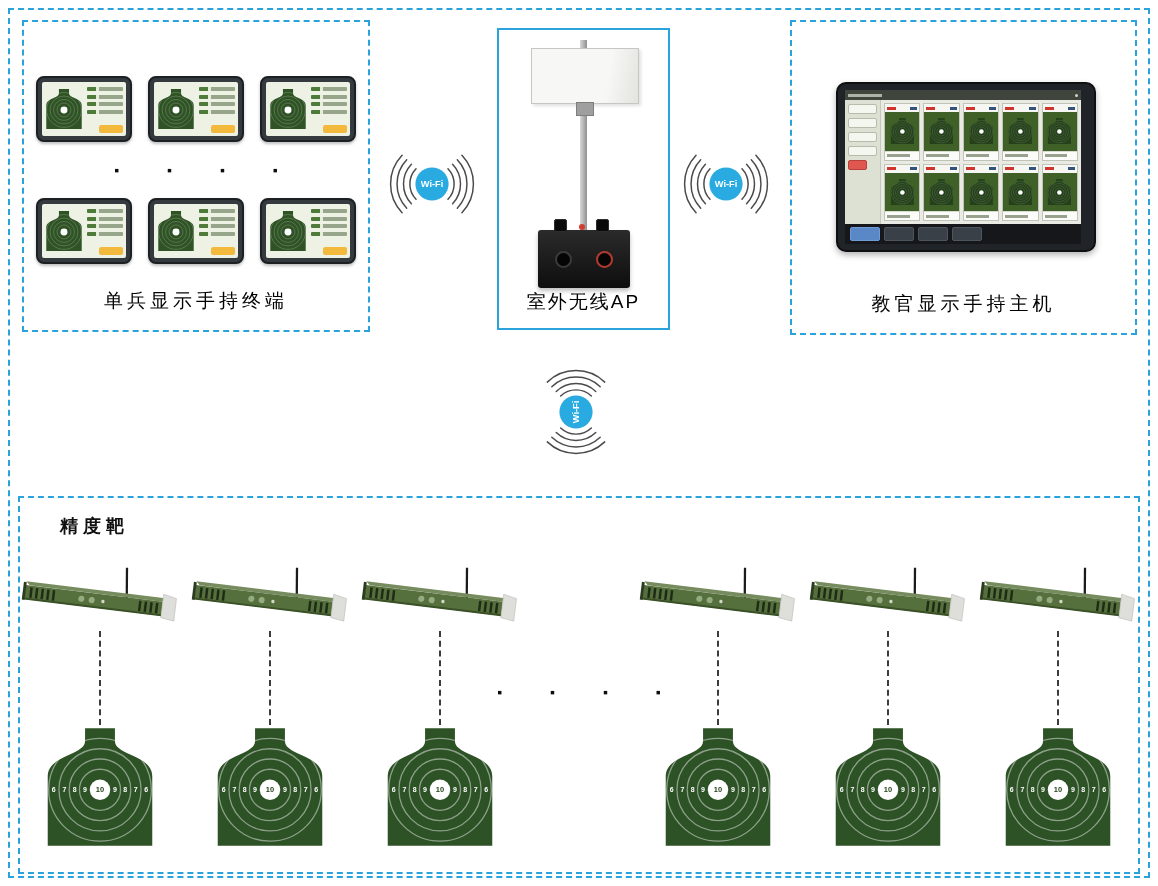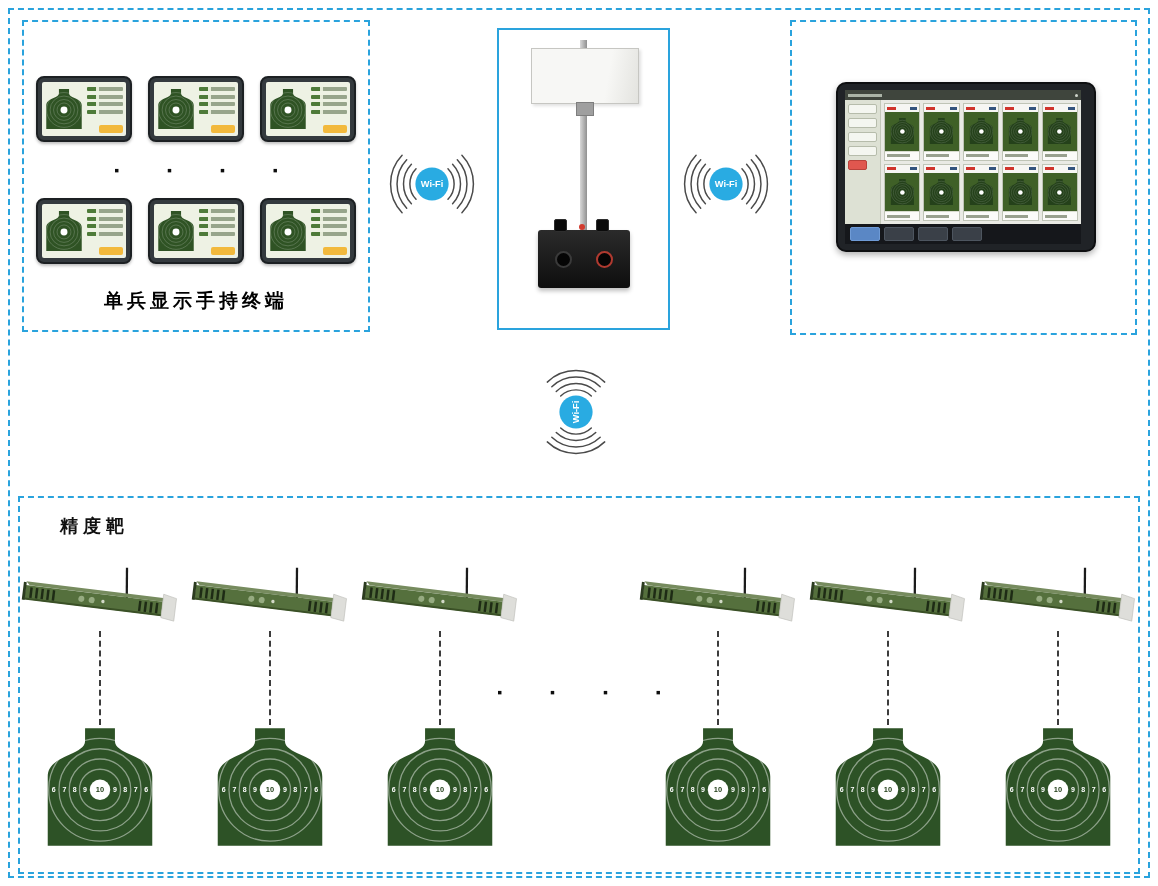--- a/index.html
+++ b/index.html
@@ -8,21 +8,21 @@
     --sil-green:#2d5226;
   }
   html,body{margin:0;padding:0;background:#fff;}
   body{font-family:"Liberation Sans",sans-serif;}
   .canvas{position:relative;width:1158px;height:886px;background:#fff;overflow:hidden;}
   .outer-border{position:absolute;inset:8px;border:2px dashed var(--blue);pointer-events:none;}
 
   .box{position:absolute;border:2px dashed var(--blue);background:#fff;box-sizing:border-box;}
   .box.solid{border-style:solid;border-width:2.5px;}
   .box-label{position:absolute;bottom:16px;left:0;width:100%;text-align:center;font-size:19px;
-             font-weight:700;letter-spacing:4px;color:#000;}
+             font-weight:400;letter-spacing:4px;color:#000;}
   .box-label.ap{letter-spacing:2px;bottom:13px;}
 
   
   #terminals-box{left:22px;top:20px;width:348px;height:312px;}
   .terminal-rows{position:absolute;top:54px;left:0;right:0;display:flex;flex-direction:column;align-items:center;}
   .tablet-row{display:flex;gap:16px;}
   .dots{text-align:center;font-size:14px;font-weight:bold;color:#0d0d0d;letter-spacing:22px;padding-left:22px;}
   .terminal-rows .dots{height:56px;line-height:56px;}
 
   .mini-tablet{width:96px;height:66px;background:#343a3e;border:2px solid #1c2023;border-radius:8px;
@@ -242,20 +242,21 @@
     <div class="ap-pole"></div>
     <div class="ap-panel"></div>
     <div class="ap-mount"></div>
     <div class="ap-base">
       <span class="conn c1"></span>
       <span class="conn c2"></span>
       <span class="red-dot"></span>
       <span class="port p1"></span>
       <span class="port p2"></span>
     </div>
+    <div class="box-label ap">室外无线AP</div>
   </section>
 
   <section class="box dashed" id="instructor-box">
     <div class="instr-tablet">
       <div class="instr-screen">
         <div class="instr-topbar">
           <span class="tb-dash"></span>
           <span class="tb-dot"></span>
         </div>
         <div class="instr-body">
@@ -422,20 +423,21 @@
           </div>
         </div>
         <div class="instr-bottombar">
           <span class="bb-btn active"></span>
           <span class="bb-btn"></span>
           <span class="bb-btn"></span>
           <span class="bb-btn"></span>
         </div>
       </div>
     </div>
+    <div class="box-label">教官显示手持主机</div>
   </section>
 
   <div class="wifi" id="wifi-left">
     <svg viewBox="0 0 130 64">
       <use href="#sym-waves"></use>
       <circle cx="65" cy="32" r="18" fill="#29abe2"></circle>
       <text x="65" y="35.5" class="wifi-text">Wi-Fi</text>
     </svg>
   </div>
   <div class="wifi" id="wifi-right">

